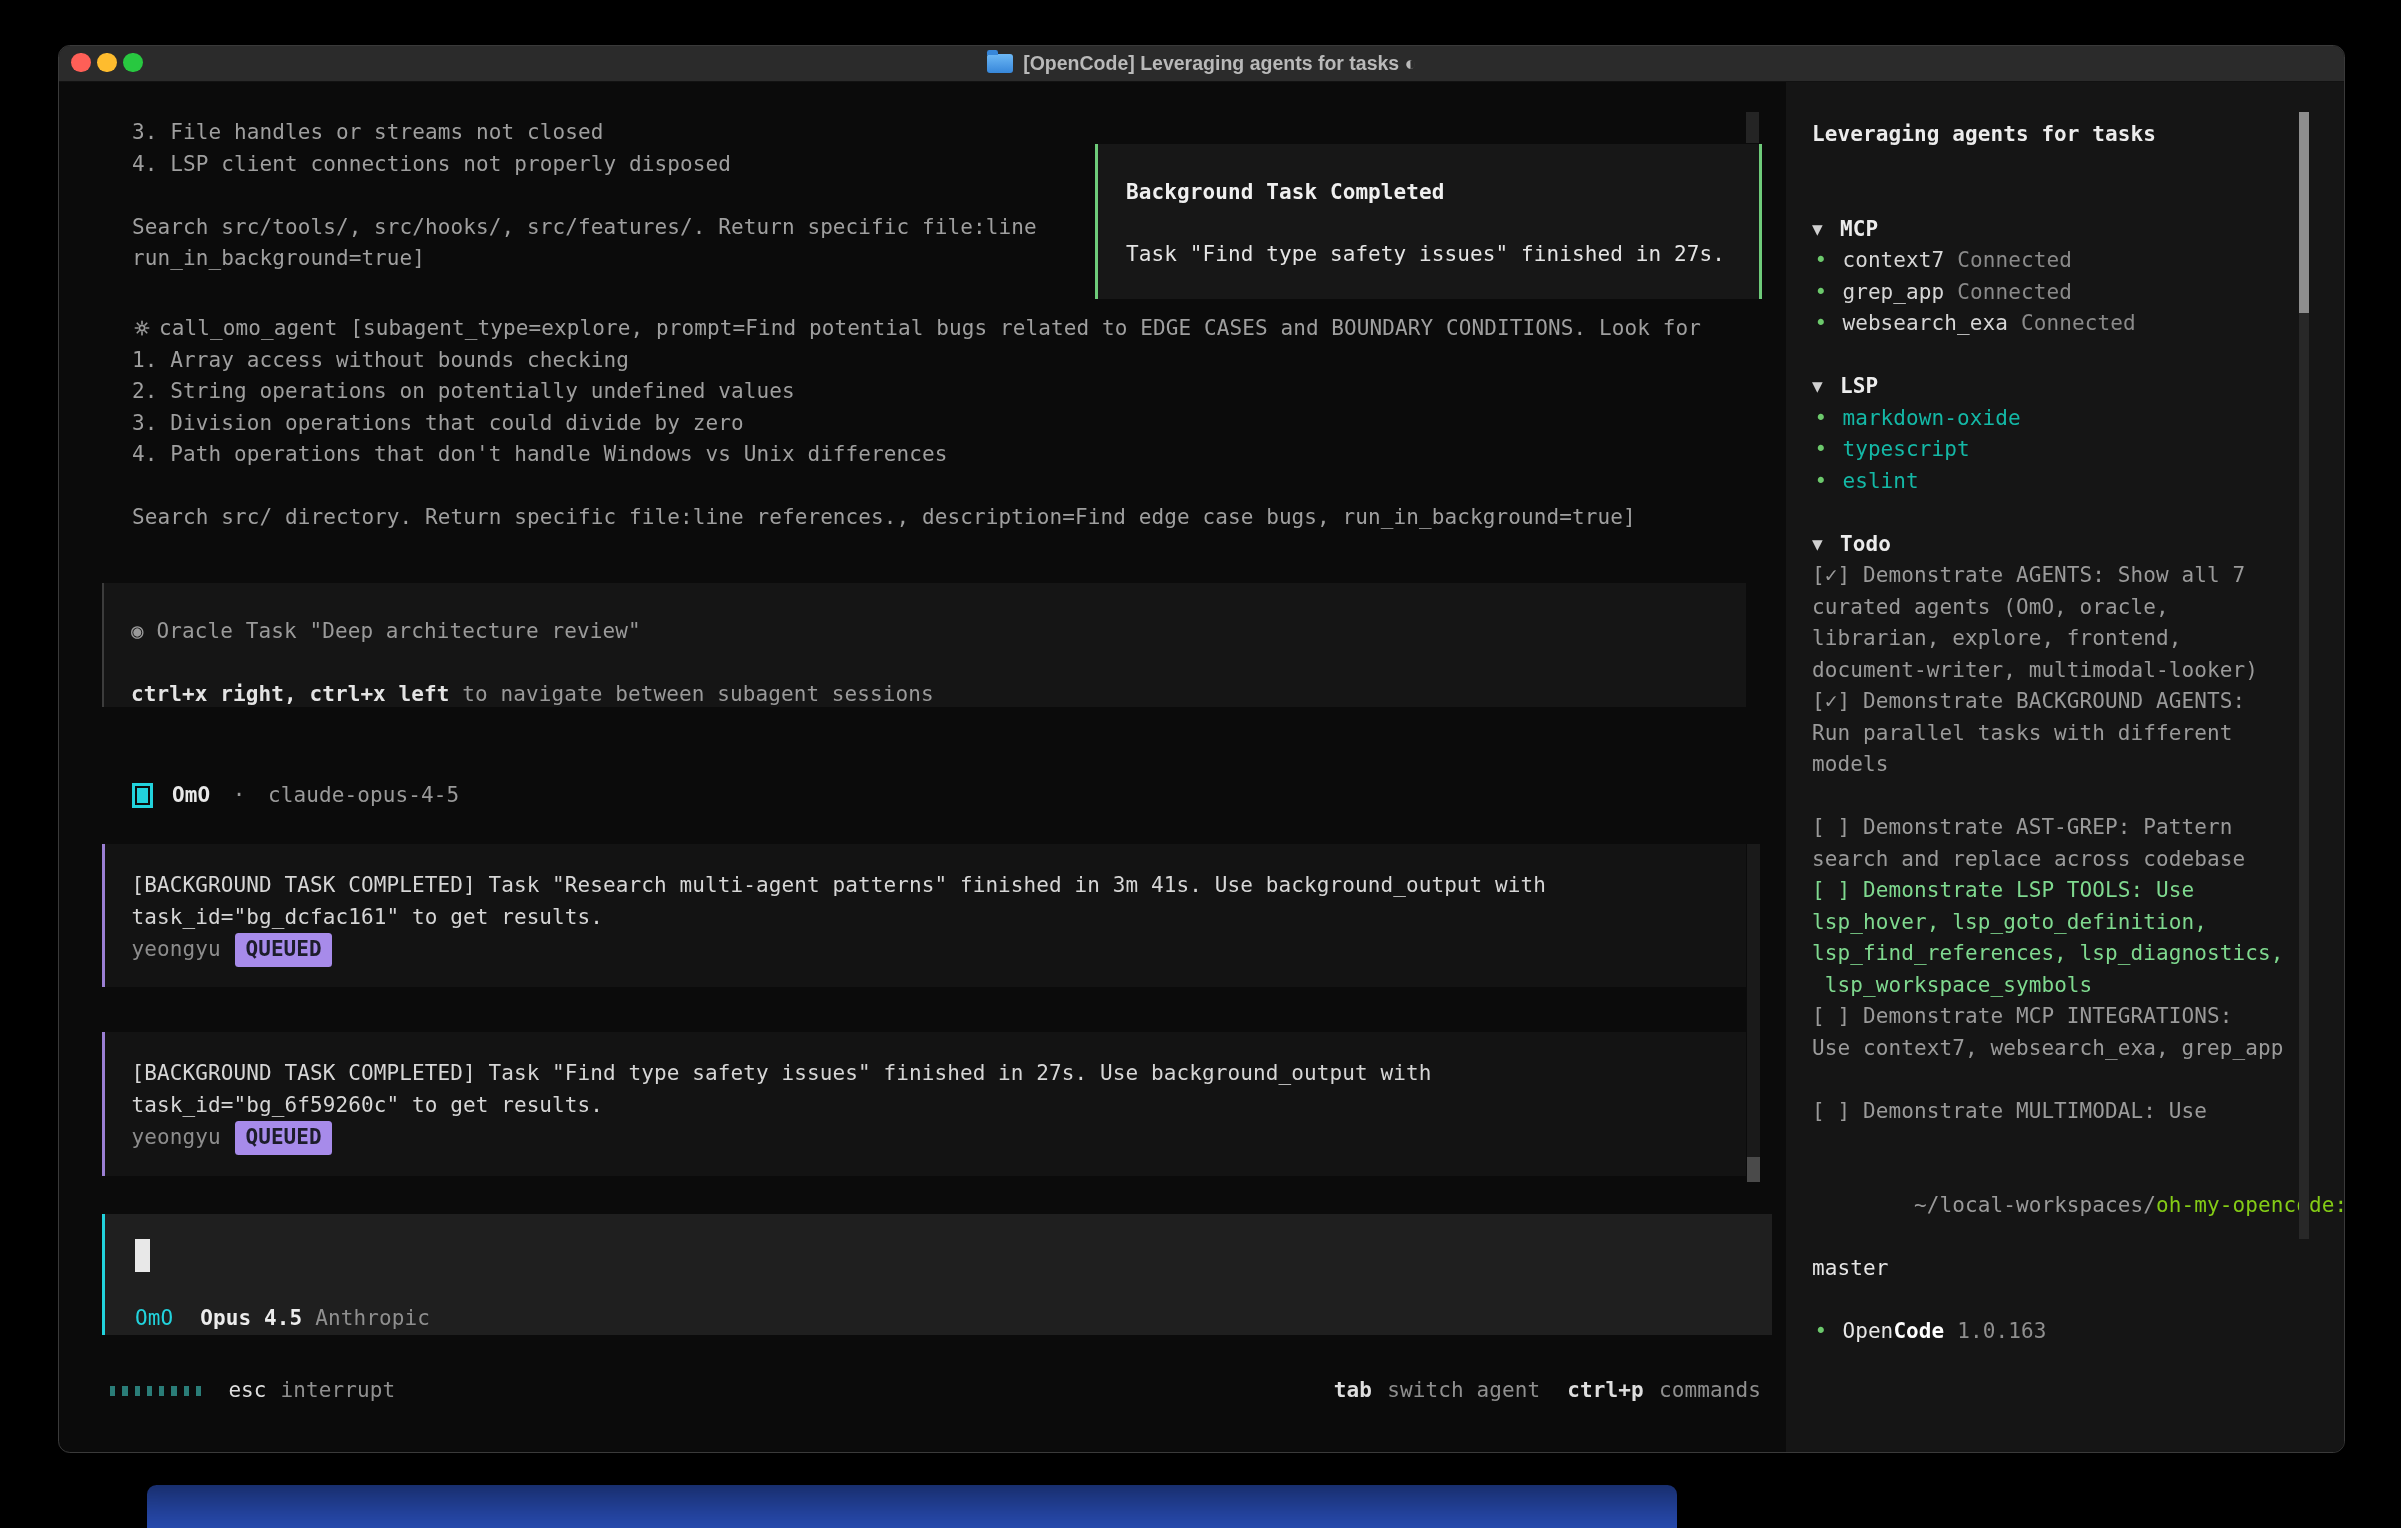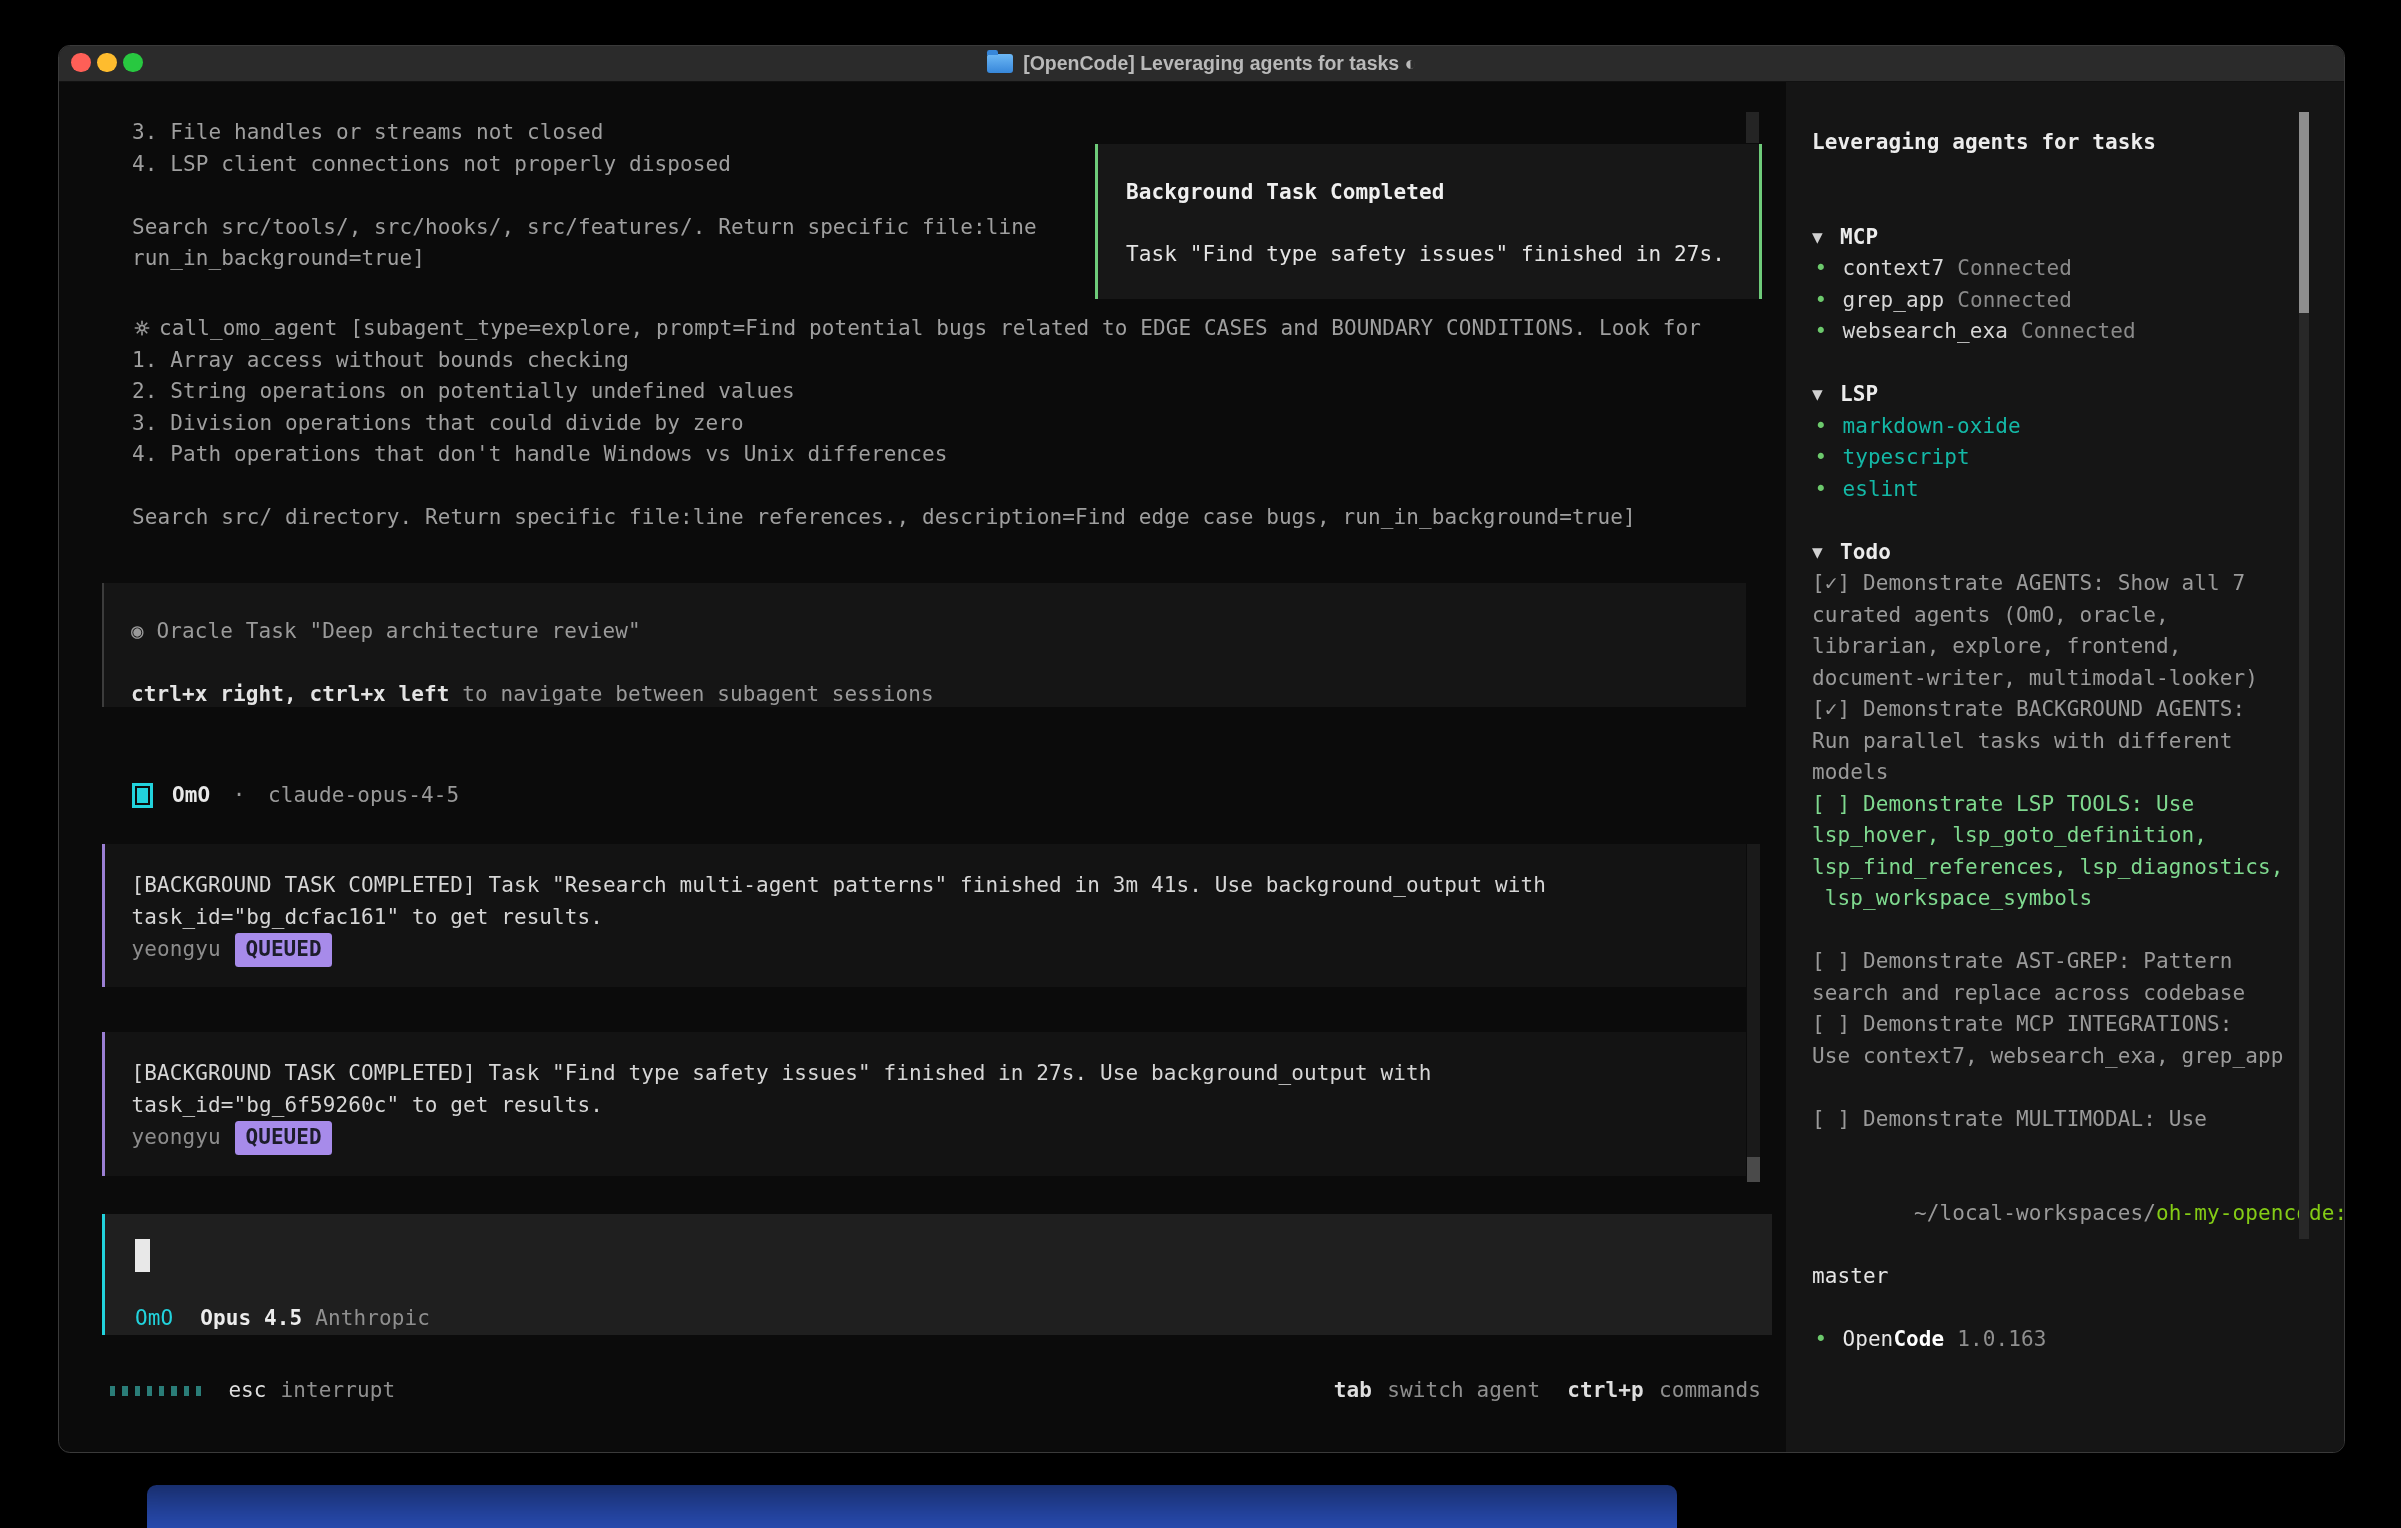--- a/index.html
+++ b/index.html
@@ -79,21 +79,21 @@
   .sb-key { color:#dedede; font-weight:bold; } .sb-label { color:#8f8f8f; margin-left:15.4px; }
   .sb-key.second { margin-left:27px; }
 
   
   .mscroll-thumb-top { position:absolute; left:1687px; top:66px; width:13px; height:31px; background:#242424; }
   .mscroll-track { position:absolute; left:1688px; top:798px; width:13px; height:338px; background:#1a1a1a; }
   .mscroll-thumb-bottom { position:absolute; left:1688px; top:1111px; width:13px; height:25px; background:#4a4a4a; }
 
   
   .sidebar-panel { position:absolute; left:1727px; top:36px; width:558px; bottom:0; background:#151515; }
-  .sidebar-col { position:absolute; left:1753px; top:81px; width:499px; }
+  .sidebar-col { position:absolute; left:1753px; top:73px; width:499px; }
   .sb-gap { height:31.5px; }
   .sb-title { color:#ececec; font-weight:bold; }
   .sb-heading { color:#ececec; font-weight:bold; }
   .sb-subtle { color:#8f8f8f; }
   .heading-row { display:flex; align-items:center; }
   .tri { color:#d0d0d0; width:28px; font-size:17.7px; }
   .li-row { display:flex; align-items:baseline; }
   .bullet { width:28px; padding-left:2.4px; color:#6cc96c; }
   .li-name { color:#d6d6d6; } .li-status { color:#8a8a8a; margin-left:13px;text-align:center; }
   .li-gray { color:#14b8a6; }
@@ -280,26 +280,26 @@
         <span class="tri">▼</span>
         <span class="sb-heading">Todo</span>
       </div>
       <pre class="todo-item done">[✓] Demonstrate AGENTS: Show all 7
 curated agents (OmO, oracle,
 librarian, explore, frontend,
 document-writer, multimodal-looker)</pre>
       <pre class="todo-item done">[✓] Demonstrate BACKGROUND AGENTS:
 Run parallel tasks with different
 models</pre>
+      <pre class="todo-item pending gap-before">[ ] Demonstrate AST-GREP: Pattern
+search and replace across codebase</pre>
       <pre class="todo-item active">[ ] Demonstrate LSP TOOLS: Use
 lsp_hover, lsp_goto_definition,
 lsp_find_references, lsp_diagnostics,
  lsp_workspace_symbols</pre>
-      <pre class="todo-item pending gap-before">[ ] Demonstrate AST-GREP: Pattern
-search and replace across codebase</pre>
       <pre class="todo-item pending">[ ] Demonstrate MCP INTEGRATIONS:
 Use context7, websearch_exa, grep_app</pre>
       <pre class="todo-item pending gap-before">[ ] Demonstrate MULTIMODAL: Use</pre>
     </div>
     <div class="sb-gap"></div>
 
     <div>
       <div class="ws-line1">
         <span class="ws-prefix">~/local-workspaces/</span><span class="ws-repo">oh-my-opencode:</span>
       </div>

